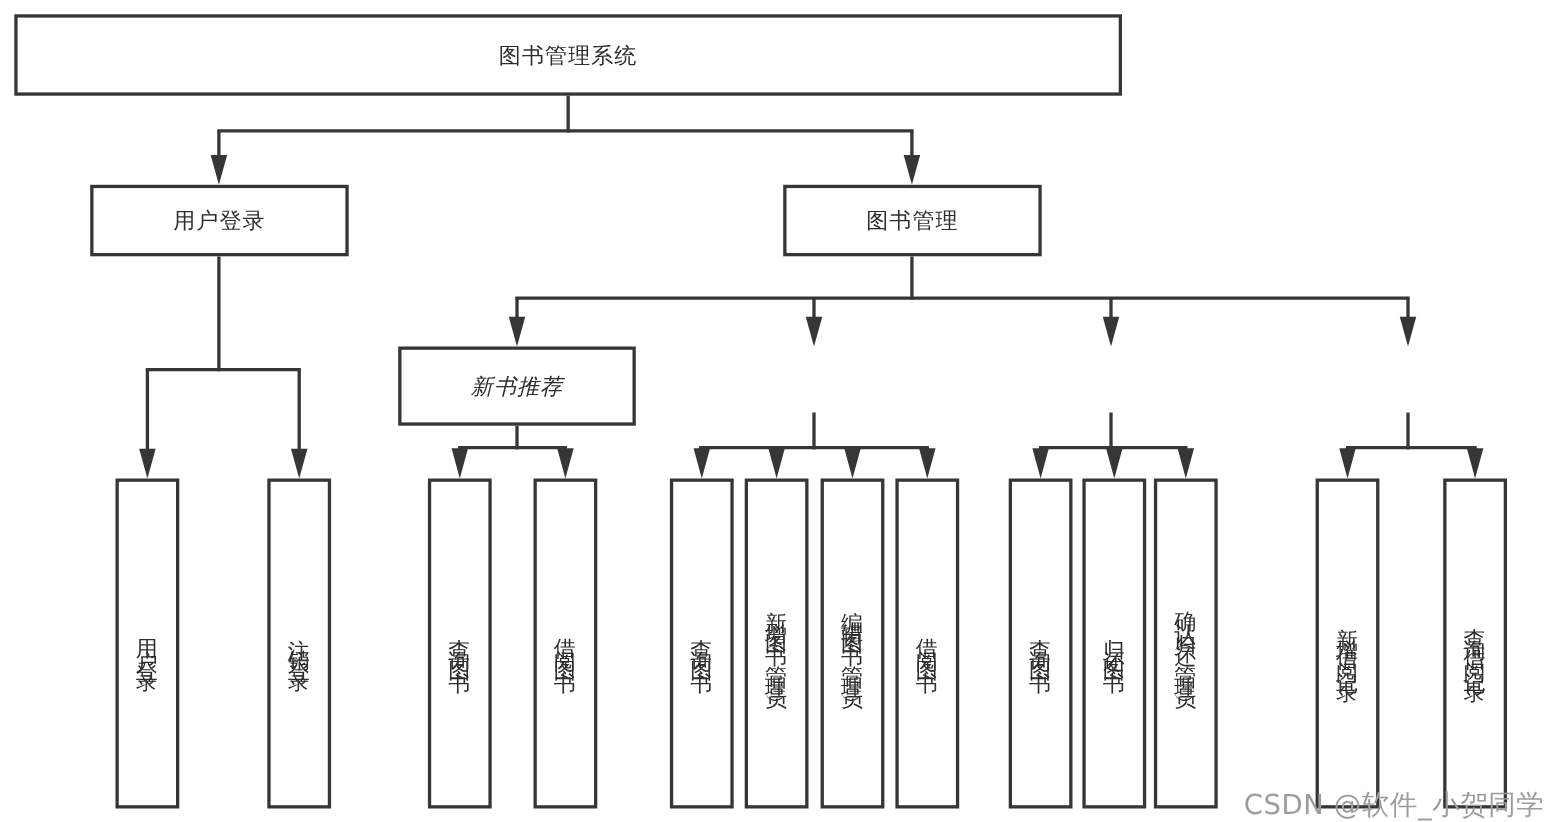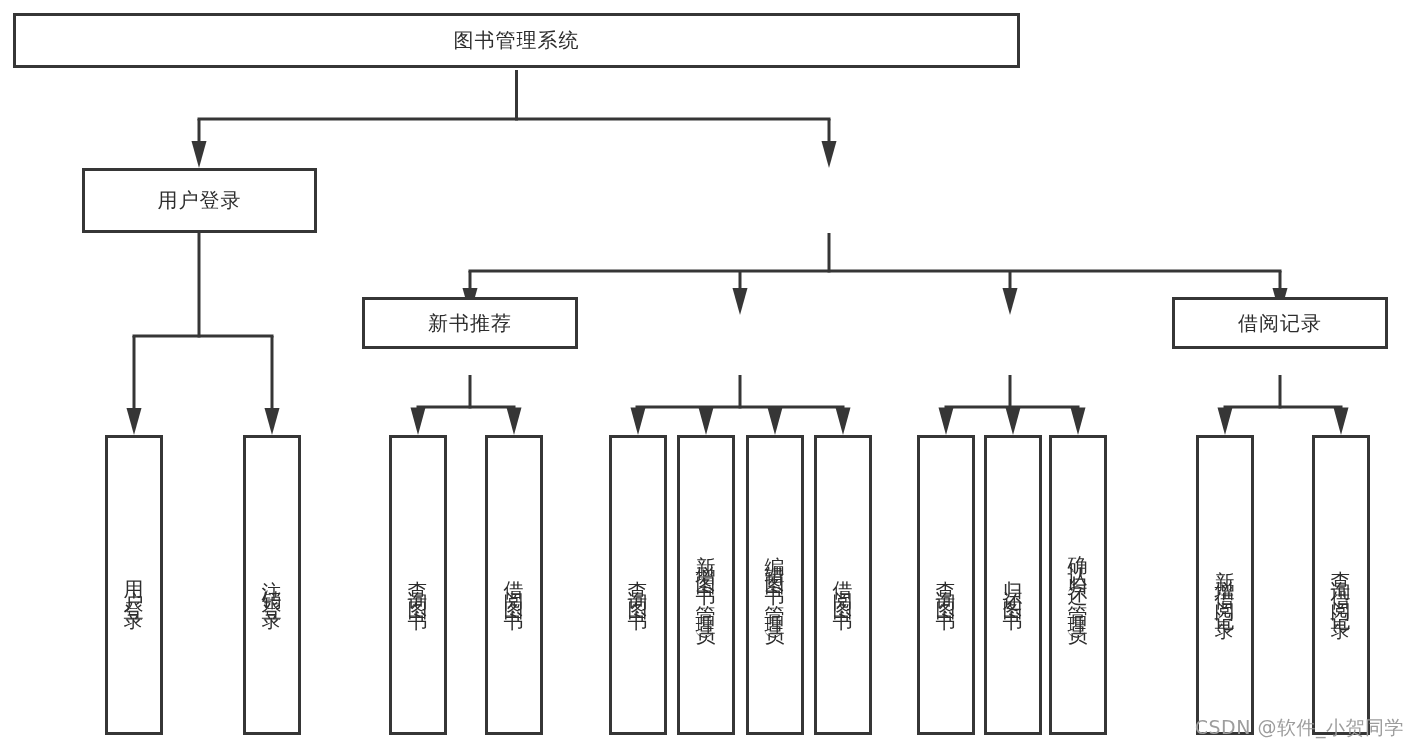--- a/index.html
+++ b/index.html
@@ -22,43 +22,43 @@
     border: 3px solid #363636;
     background: #ffffff;
     color: #2d2d2d;
     display: flex;
     align-items: center;
     justify-content: center;
     font-size: 20px;
     letter-spacing: 1px;
     white-space: nowrap;
   }
-  .root  { left: 13px;  top: 13px;  width: 1007px; height: 55px; }
+  .root  { left: 13px;  top: 13px;  width: 1007px; height: 74px; }
   .lvl2  { top: 168px; width: 235px; height: 65px; }
-  .lvl3  { top: 297px; width: 216px; height: 52px; }
+  .lvl3  { top: 315px; width: 216px; height: 72px; font-style: italic; }
   .leaf {
     position: absolute;
     box-sizing: border-box;
     border: 3px solid #363636;
     background: #ffffff;
     color: #2d2d2d;
     top: 435px;
     width: 58px;
     height: 300px;
     writing-mode: vertical-rl;
     text-align: center;
     line-height: 52px;
     font-size: 20px;
     letter-spacing: 10px;
   }
   .watermark {
     position: absolute;
     right: 1px;
     top: 715px;
-    font-size: 19px;
+    font-size: 25px;
     color: #9d9d9d;
     letter-spacing: 0.5px;
     white-space: nowrap;
   }
 </style>
 </head>
 <body>
 
 <div class="stage">
 
@@ -123,23 +123,23 @@
       <line x1="1280" y1="375" x2="1280" y2="408.5" fill="none"></line>
       <line x1="1223.5" y1="407" x2="1342.5" y2="407" fill="none"></line>
       <polygon points="1217.5,407.5 1232.5,407.5 1225,435" stroke="none"></polygon>
       <polygon points="1333.5,407.5 1348.5,407.5 1341,435" stroke="none"></polygon>
     </g>
   </svg>
 
   <div class="node root">图书管理系统</div>
 
   <div class="node lvl2" style="left:82px">用户登录</div>
+  <div class="node lvl2" style="left:712px">图书管理</div>
 
   <div class="node lvl3" style="left:362px">新书推荐</div>
-  <div class="node lvl3" style="left:1172px">借阅记录</div>
 
   <div class="leaf" style="left:105px">用户登录</div>
   <div class="leaf" style="left:243px">注销登录</div>
 
   <div class="leaf" style="left:389px">查询图书</div>
   <div class="leaf" style="left:485px">借阅图书</div>
 
   <div class="leaf" style="left:609px">查询图书</div>
   <div class="leaf" style="left:677px">新增图书（管理员）</div>
   <div class="leaf" style="left:746px">编辑图书（管理员）</div>

